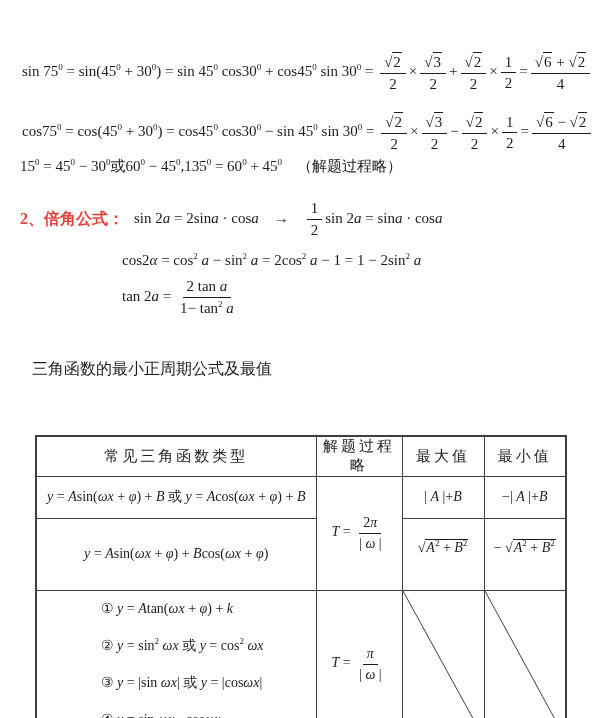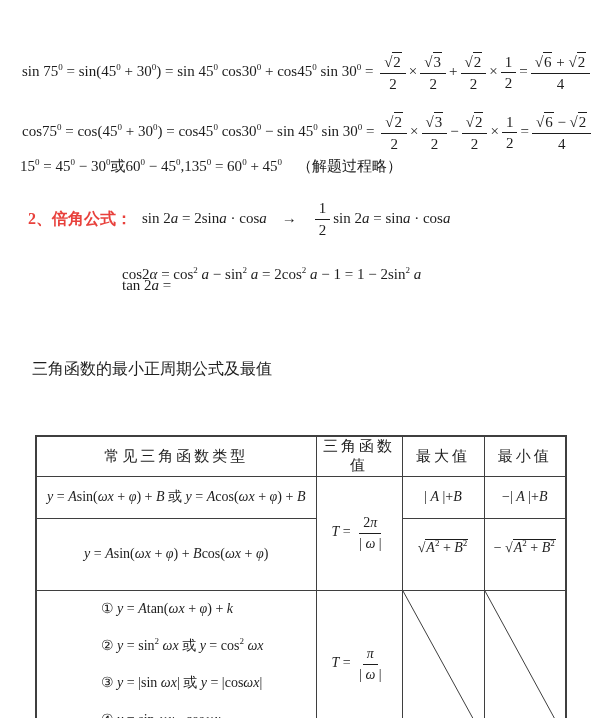--- a/index.html
+++ b/index.html
@@ -20,22 +20,22 @@
   .frac .num{display:block;border-bottom:1px solid #1d1d1d;padding:0 4px 1px;}
   .frac .den{display:block;padding:1px 2px 0;}
   .sqrt{white-space:nowrap;}
   .rsign{display:inline-block;}
   .rbody{display:inline-block;border-top:1px solid #1d1d1d;padding:0 1px;}
 
   .ln-intro{top:9px;left:18px;font-size:16px;}
   .ln-sin75{top:52px;left:22px;}
   .ln-cos75{top:112px;left:22px;}
   .ln-deg15{top:157px;left:20px;}
-  .ln-double{top:199px;left:28px;}
-  .ln-cos2a{top:266px;left:122px;}
+  .ln-double{top:199px;left:20px;}
+  .ln-cos2a{top:252px;left:122px;}
   .ln-tan2a{top:277px;left:122px;}
   .ln-sect{top:359px;left:32px;font-size:16px;}
   .red-label{font-weight:bold;font-size:16px;margin-right:10px;vertical-align:middle;}
 
   table.trig-table{
     position:absolute;top:398px;left:35px;width:530px;height:305px;
     border-collapse:collapse;table-layout:fixed;font-size:14px;
     border:2px solid #3f3f3f;
     margin-top:37px;
   }
@@ -101,35 +101,38 @@
 
   <div class="line ln-double">
     <span class="red-label" style="color: rgb(232, 65, 60);">2、倍角公式：</span><span><span class="tk">sin 2</span><span class="tk it">a</span><span class="tk"> = 2sin</span><span class="tk it">a</span><span class="tk"> · cos</span><span class="tk it">a</span><span class="tk">　→　</span><span class="frac">
           <span class="num"><span class="tk">1</span></span>
           <span class="den"><span class="tk">2</span></span>
         </span><span class="tk">sin 2</span><span class="tk it">a</span><span class="tk"> = sin</span><span class="tk it">a</span><span class="tk"> · cos</span><span class="tk it">a</span></span>
   </div>
 
   <div class="line ln-cos2a"><span class="tk">cos2</span><span class="tk it">α</span><span class="tk"> = cos</span><sup class="tk">2</sup><span class="tk"> </span><span class="tk it">a</span><span class="tk"> − sin</span><sup class="tk">2</sup><span class="tk"> </span><span class="tk it">a</span><span class="tk"> = 2cos</span><sup class="tk">2</sup><span class="tk"> </span><span class="tk it">a</span><span class="tk"> − 1 = 1 − 2sin</span><sup class="tk">2</sup><span class="tk"> </span><span class="tk it">a</span></div>
 
-  <div class="line ln-tan2a"><span class="tk">tan 2</span><span class="tk it">a</span><span class="tk"> = </span></div>
+  <div class="line ln-tan2a"><span class="tk">tan 2</span><span class="tk it">a</span><span class="tk"> = </span><span class="frac">
+        <span class="num"><span class="tk">2 tan </span><span class="tk it">a</span></span>
+        <span class="den"><span class="tk">1− tan</span><sup class="tk">2</sup><span class="tk"> </span><span class="tk it">a</span></span>
+      </span></div>
 
   <div class="line ln-sect">三角函数的最小正周期公式及最值</div>
 
   <table class="trig-table">
     <colgroup>
       <col style="width:280px">
         <col style="width:86px">
         <col style="width:82px">
         <col style="width:82px">
     </colgroup>
     <tbody>
         <tr class="hrow">
       <th>常见三角函数类型</th>
-      <th>三角函数值</th>
+      <th>解题过程略</th>
       <th>最大值</th>
       <th>最小值</th>
     </tr>
     <tr class="r1">
       <td><span class="tk it">y</span><span class="tk"> = </span><span class="tk it">A</span><span class="tk">sin(</span><span class="tk it">ωx</span><span class="tk"> + </span><span class="tk it">φ</span><span class="tk">) + </span><span class="tk it">B</span><span class="tk"> 或 </span><span class="tk it">y</span><span class="tk"> = </span><span class="tk it">A</span><span class="tk">cos(</span><span class="tk it">ωx</span><span class="tk"> + </span><span class="tk it">φ</span><span class="tk">) + </span><span class="tk it">B</span></td>
       <td rowspan="2"><span class="tk it">T</span><span class="tk"> = </span><span class="frac">
               <span class="num"><span class="tk">2</span><span class="tk it">π</span></span>
               <span class="den"><span class="tk">| </span><span class="tk it">ω</span><span class="tk"> |</span></span>
             </span></td>
       <td><span class="tk">| </span><span class="tk it">A</span><span class="tk"> |+</span><span class="tk it">B</span></td>

